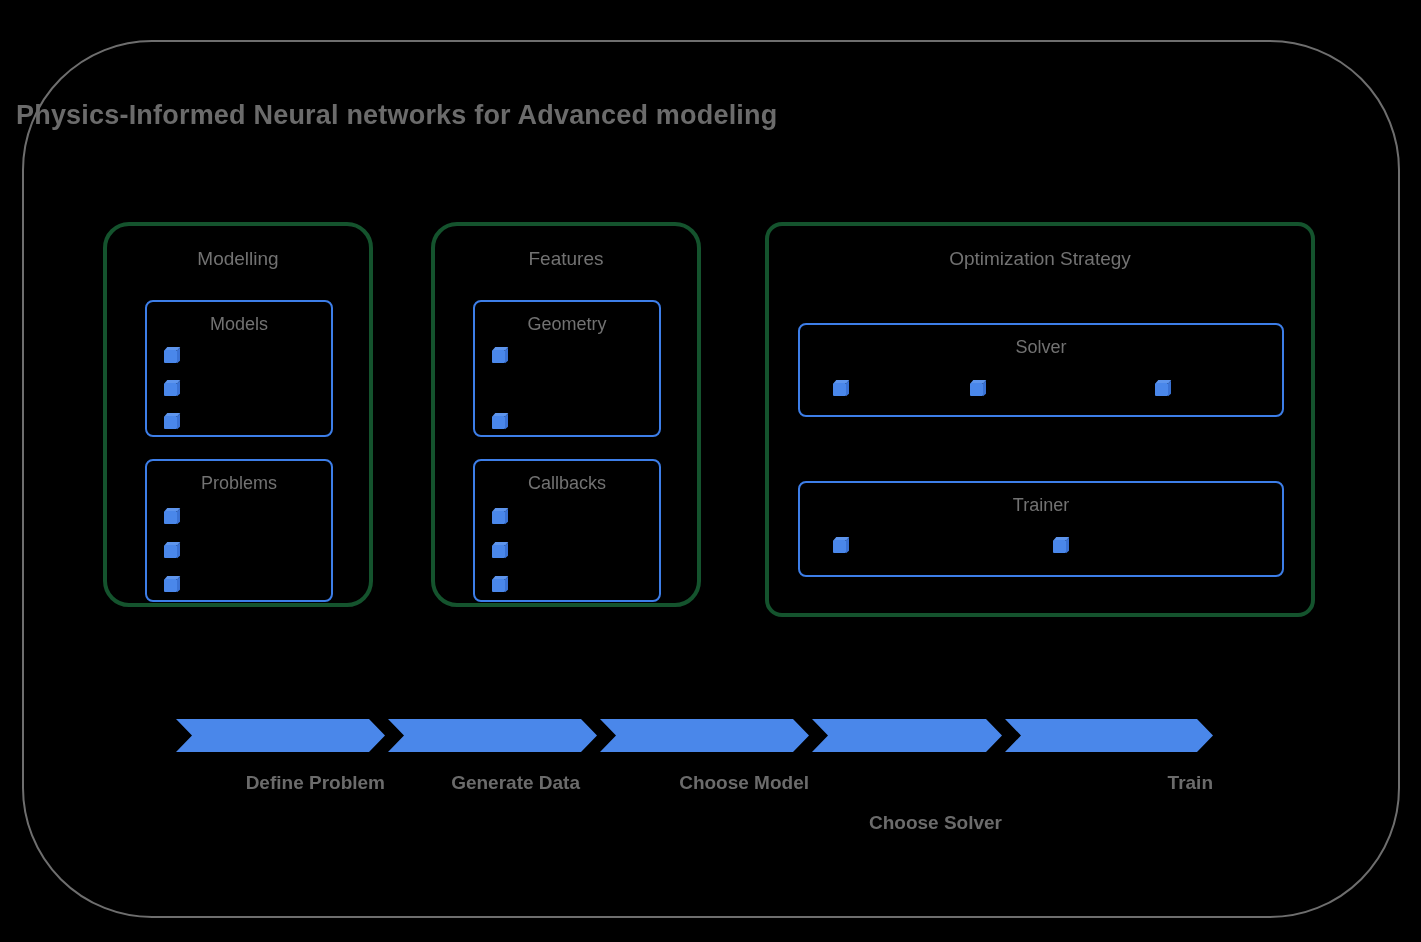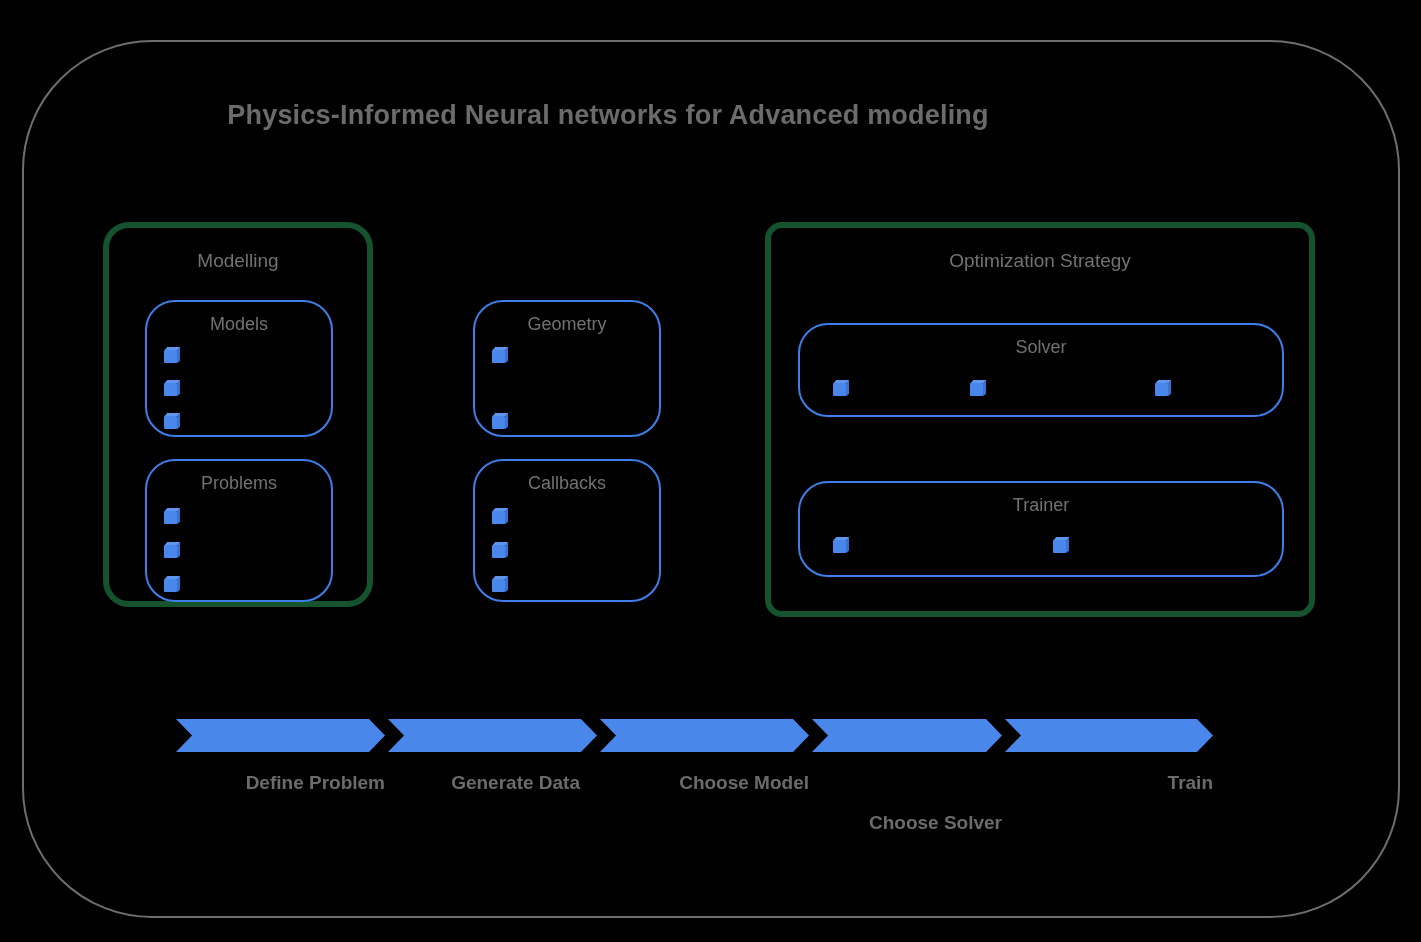--- a/index.html
+++ b/index.html
@@ -24,55 +24,54 @@
     top: 40px;
     width: 1378px;
     height: 878px;
     box-sizing: border-box;
     border: 2px solid #6e6e6e;
     border-radius: 130px;
   }
   
   .main-title {
     position: absolute;
-    left: 8px;
+    left: 16px;
     top: 100px;
     width: 1200px;
-    text-align: center;
     font-size: 27px;
     font-weight: bold;
     color: #6b6b6b;
     letter-spacing: 0.2px;
   }
   
   .group-panel {
     position: absolute;
     box-sizing: border-box;
-    border: 6px solid #14532d;
+    border: 4px solid #14532d;
     border-radius: 26px;
   }
   .group-title {
     position: absolute;
     left: 0;
     top: 22px;
     width: 100%;
     text-align: center;
     font-size: 19px;
     color: #727272;
   }
   #group-modelling { left: 103px; top: 222px; width: 270px; height: 385px; }
   #group-features  { left: 431px; top: 222px; width: 270px; height: 385px; }
   #group-optim     { left: 765px; top: 222px; width: 550px; height: 395px; border-radius: 17px; }
 
   
   .blue-box {
     position: absolute;
     box-sizing: border-box;
     border: 2px solid #3d7ee8;
-    border-radius: 30px;
+    border-radius: 8px;
     background: transparent;
     padding-left: 32px;
   }
   .blue-title {
     position: absolute;
     left: 0;
     top: 12px;
     width: 100%;
     text-align: center;
     font-size: 18px;
@@ -158,20 +157,23 @@
     <div class="cube" style="left:17px; top:114px;"></div>
   </div>
 
   <div class="blue-box" id="box-problems">
     <div class="blue-title">Problems</div>
     <div class="cube" style="left:17px; top:50px;"></div>
     <div class="cube" style="left:17px; top:84px;"></div>
     <div class="cube" style="left:17px; top:118px;"></div>
   </div>
 
+  <div class="group-panel" id="group-features">
+    <div class="group-title">Features</div>
+  </div>
 
   <div class="blue-box" id="box-geometry">
     <div class="blue-title">Geometry</div>
     <div class="cube" style="left:17px; top:48px;"></div>
     <div class="cube" style="left:17px; top:114px;"></div>
   </div>
 
   <div class="blue-box" id="box-callbacks">
     <div class="blue-title">Callbacks</div>
     <div class="cube" style="left:17px; top:50px;"></div>

